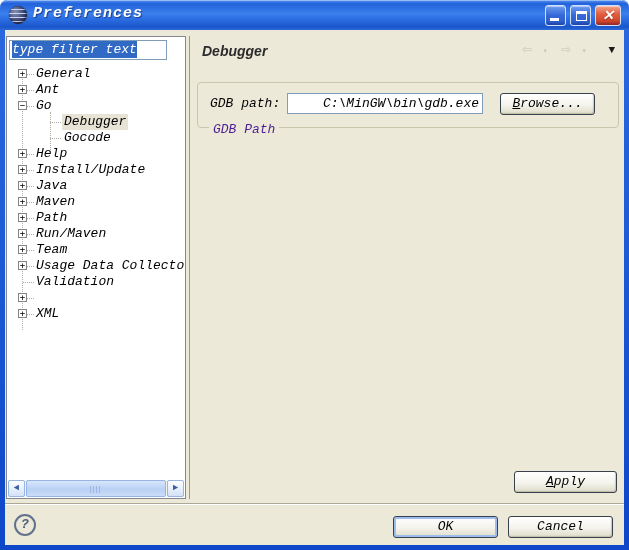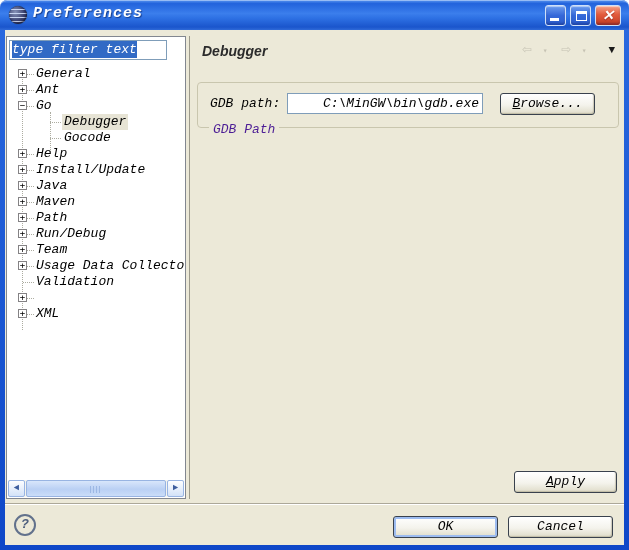--- a/index.html
+++ b/index.html
@@ -184,21 +184,21 @@
           <div class="tree-row lvl1">
             <span class="expander">+</span>
             <span class="lbl">Maven</span>
           </div>
           <div class="tree-row lvl1">
             <span class="expander">+</span>
             <span class="lbl">Path</span>
           </div>
           <div class="tree-row lvl1">
             <span class="expander">+</span>
-            <span class="lbl">Run/Debug</span>
+            <span class="lbl">Run/Maven</span>
           </div>
           <div class="tree-row lvl1">
             <span class="expander">+</span>
             <span class="lbl">Team</span>
           </div>
           <div class="tree-row lvl1">
             <span class="expander">+</span>
             <span class="lbl">Usage Data Collector</span>
           </div>
           <div class="tree-row lvl1 noexp">

